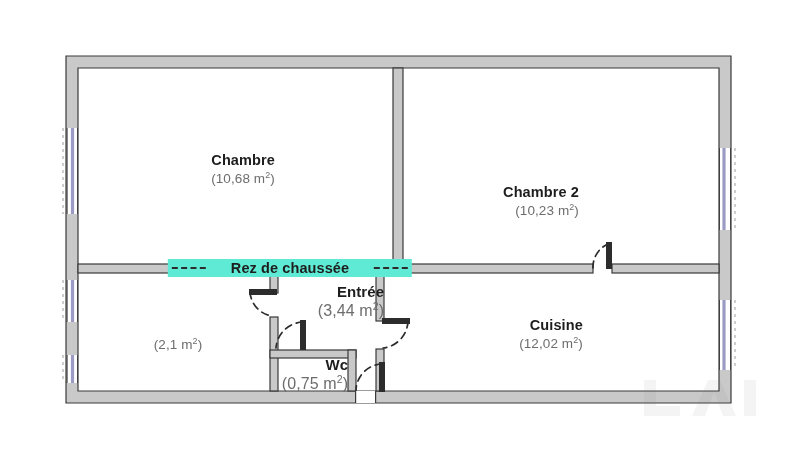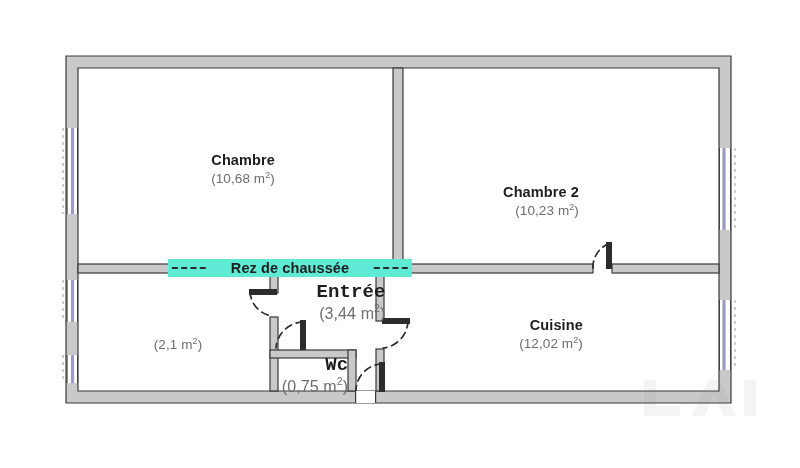--- a/index.html
+++ b/index.html
@@ -54,21 +54,21 @@
   .lbl-chambre2  { left: 541px; top: 169px; margin-top: 32px; }
   .lbl-sdb       { left: 178px; top: 345px; }
   .lbl-entree    { left: 351px; top: 302px; }
   .lbl-wc        { left: 315px; top: 375px; }
   .lbl-cuisine   { left: 551px; top: 334px; }
 
   .lbl-chambre  .room-name, .lbl-chambre2 .room-name,
   .lbl-sdb .room-name, .lbl-cuisine .room-name { font-size: 14.5px; }
   .lbl-chambre  .room-area, .lbl-chambre2 .room-area,
   .lbl-sdb .room-area, .lbl-cuisine .room-area { font-size: 13.5px; }
-  .lbl-entree .room-name, .lbl-wc .room-name { font-size: 19px; font-family: Liberation Mono, monospace; }
+  .lbl-entree .room-name, .lbl-wc .room-name { font-size: 15px; }
   .lbl-entree .room-area, .lbl-wc .room-area { font-size: 16px; }
 
   #floor-banner {
     position: absolute;
     left: 290px;
     top: 248px;
     transform: translate(-50%, -50%);
     display: flex;
     align-items: center;
     gap: 25px;

